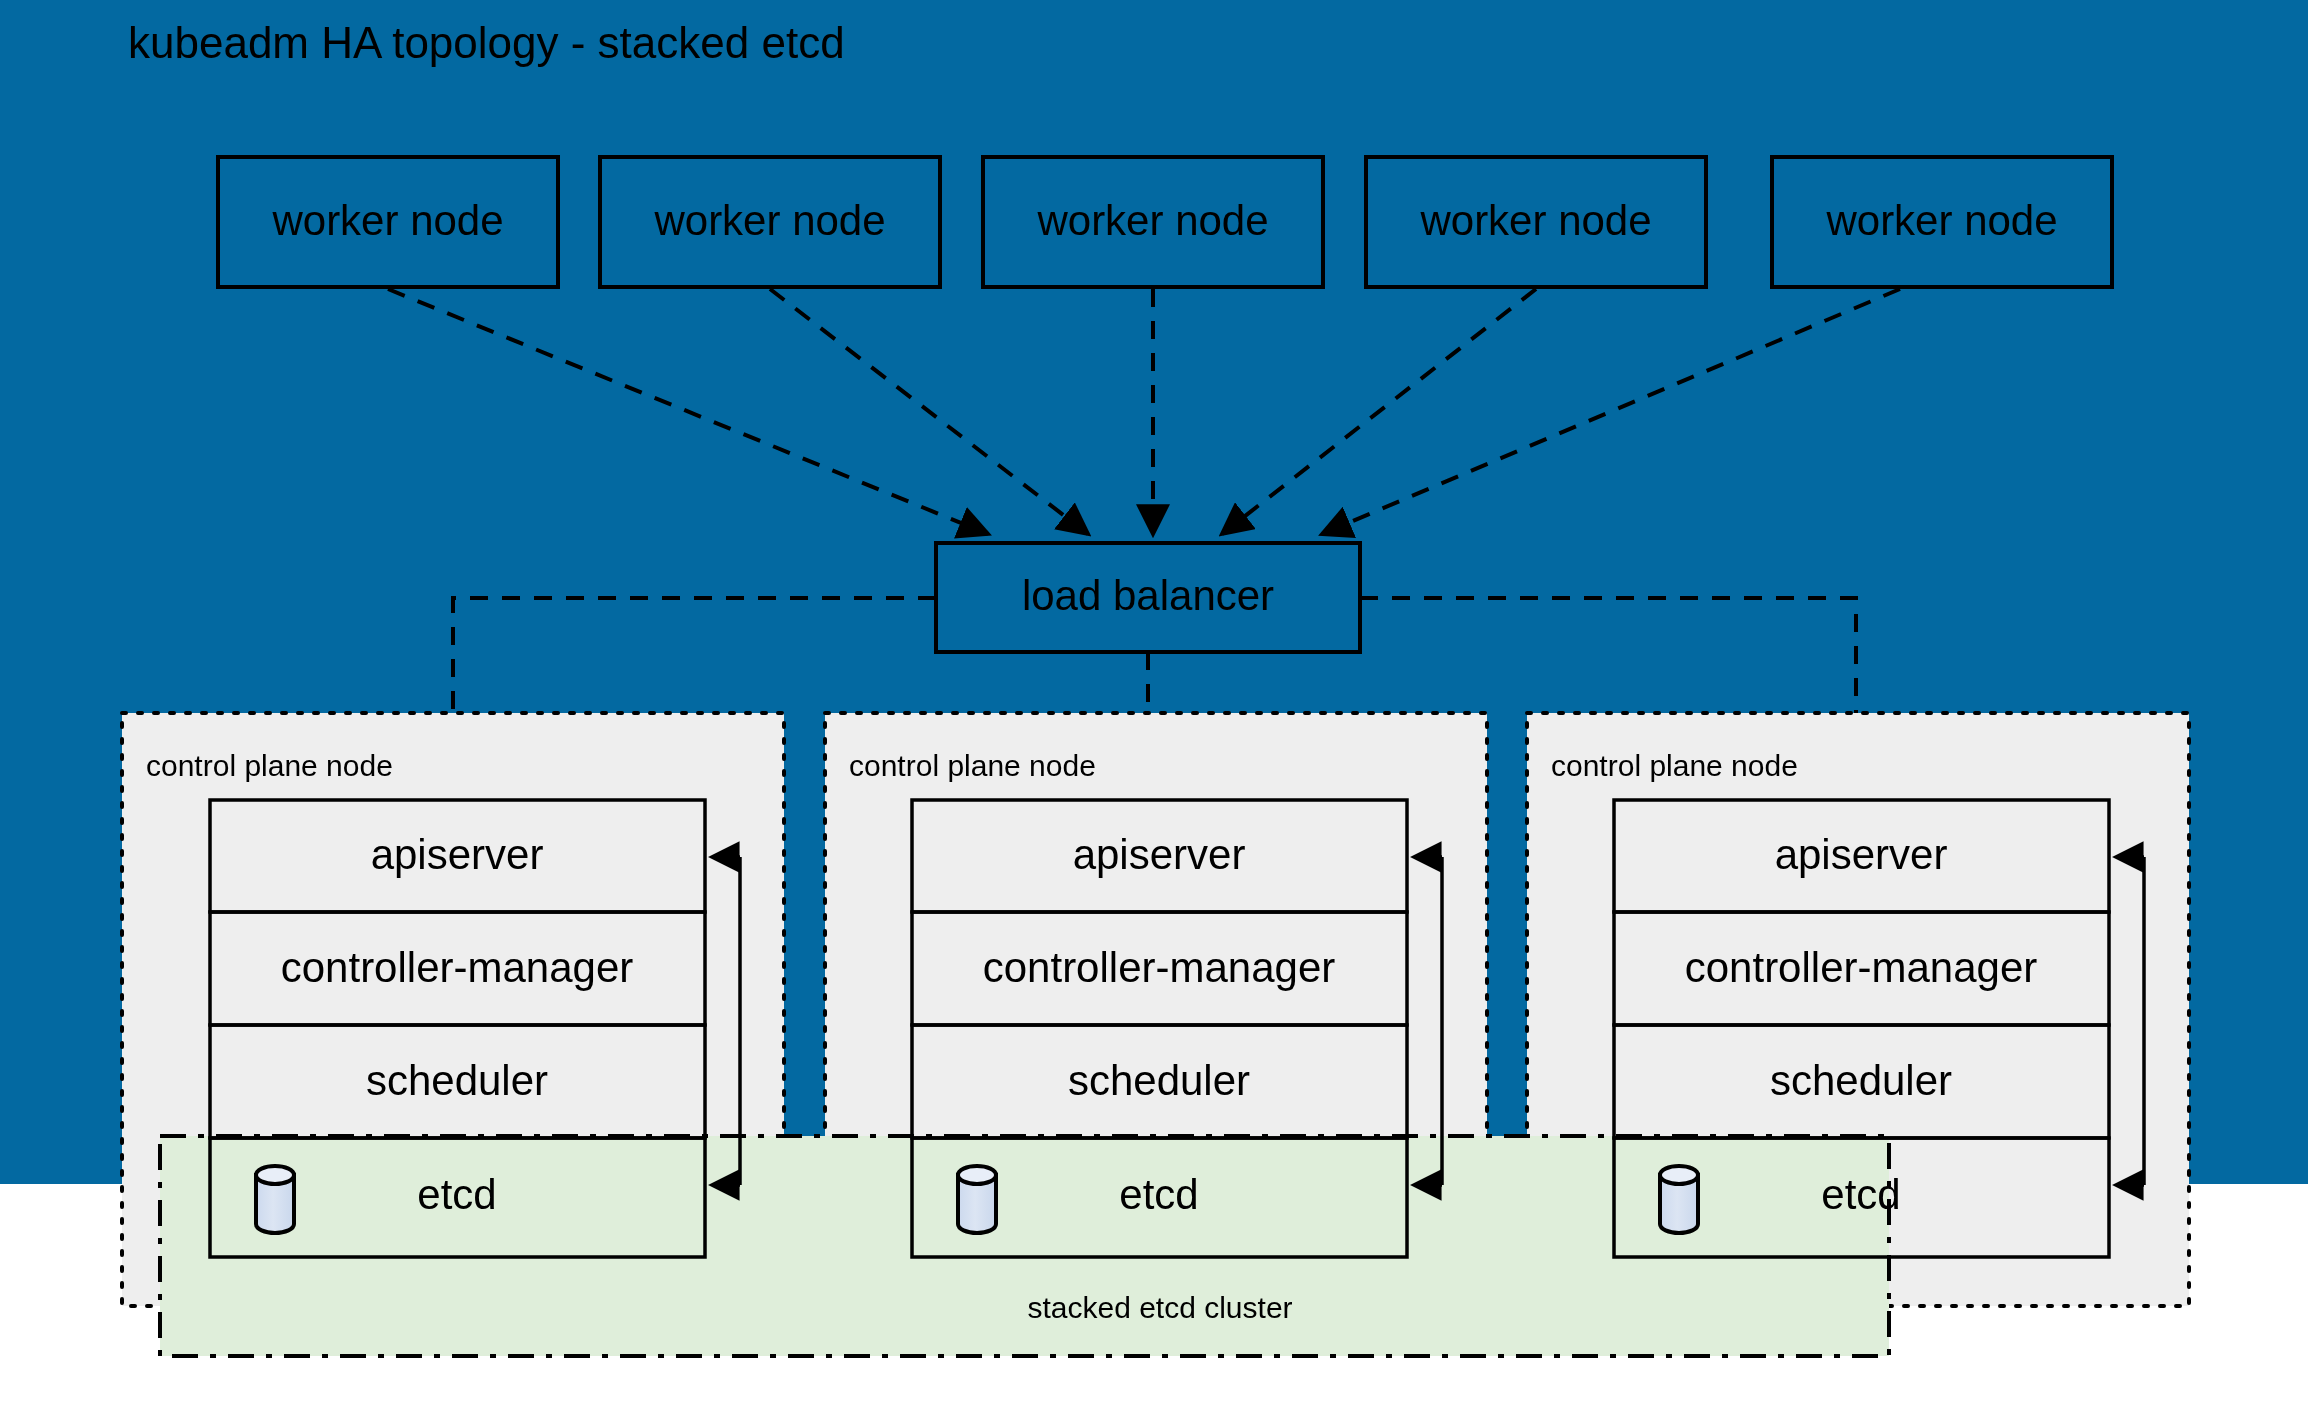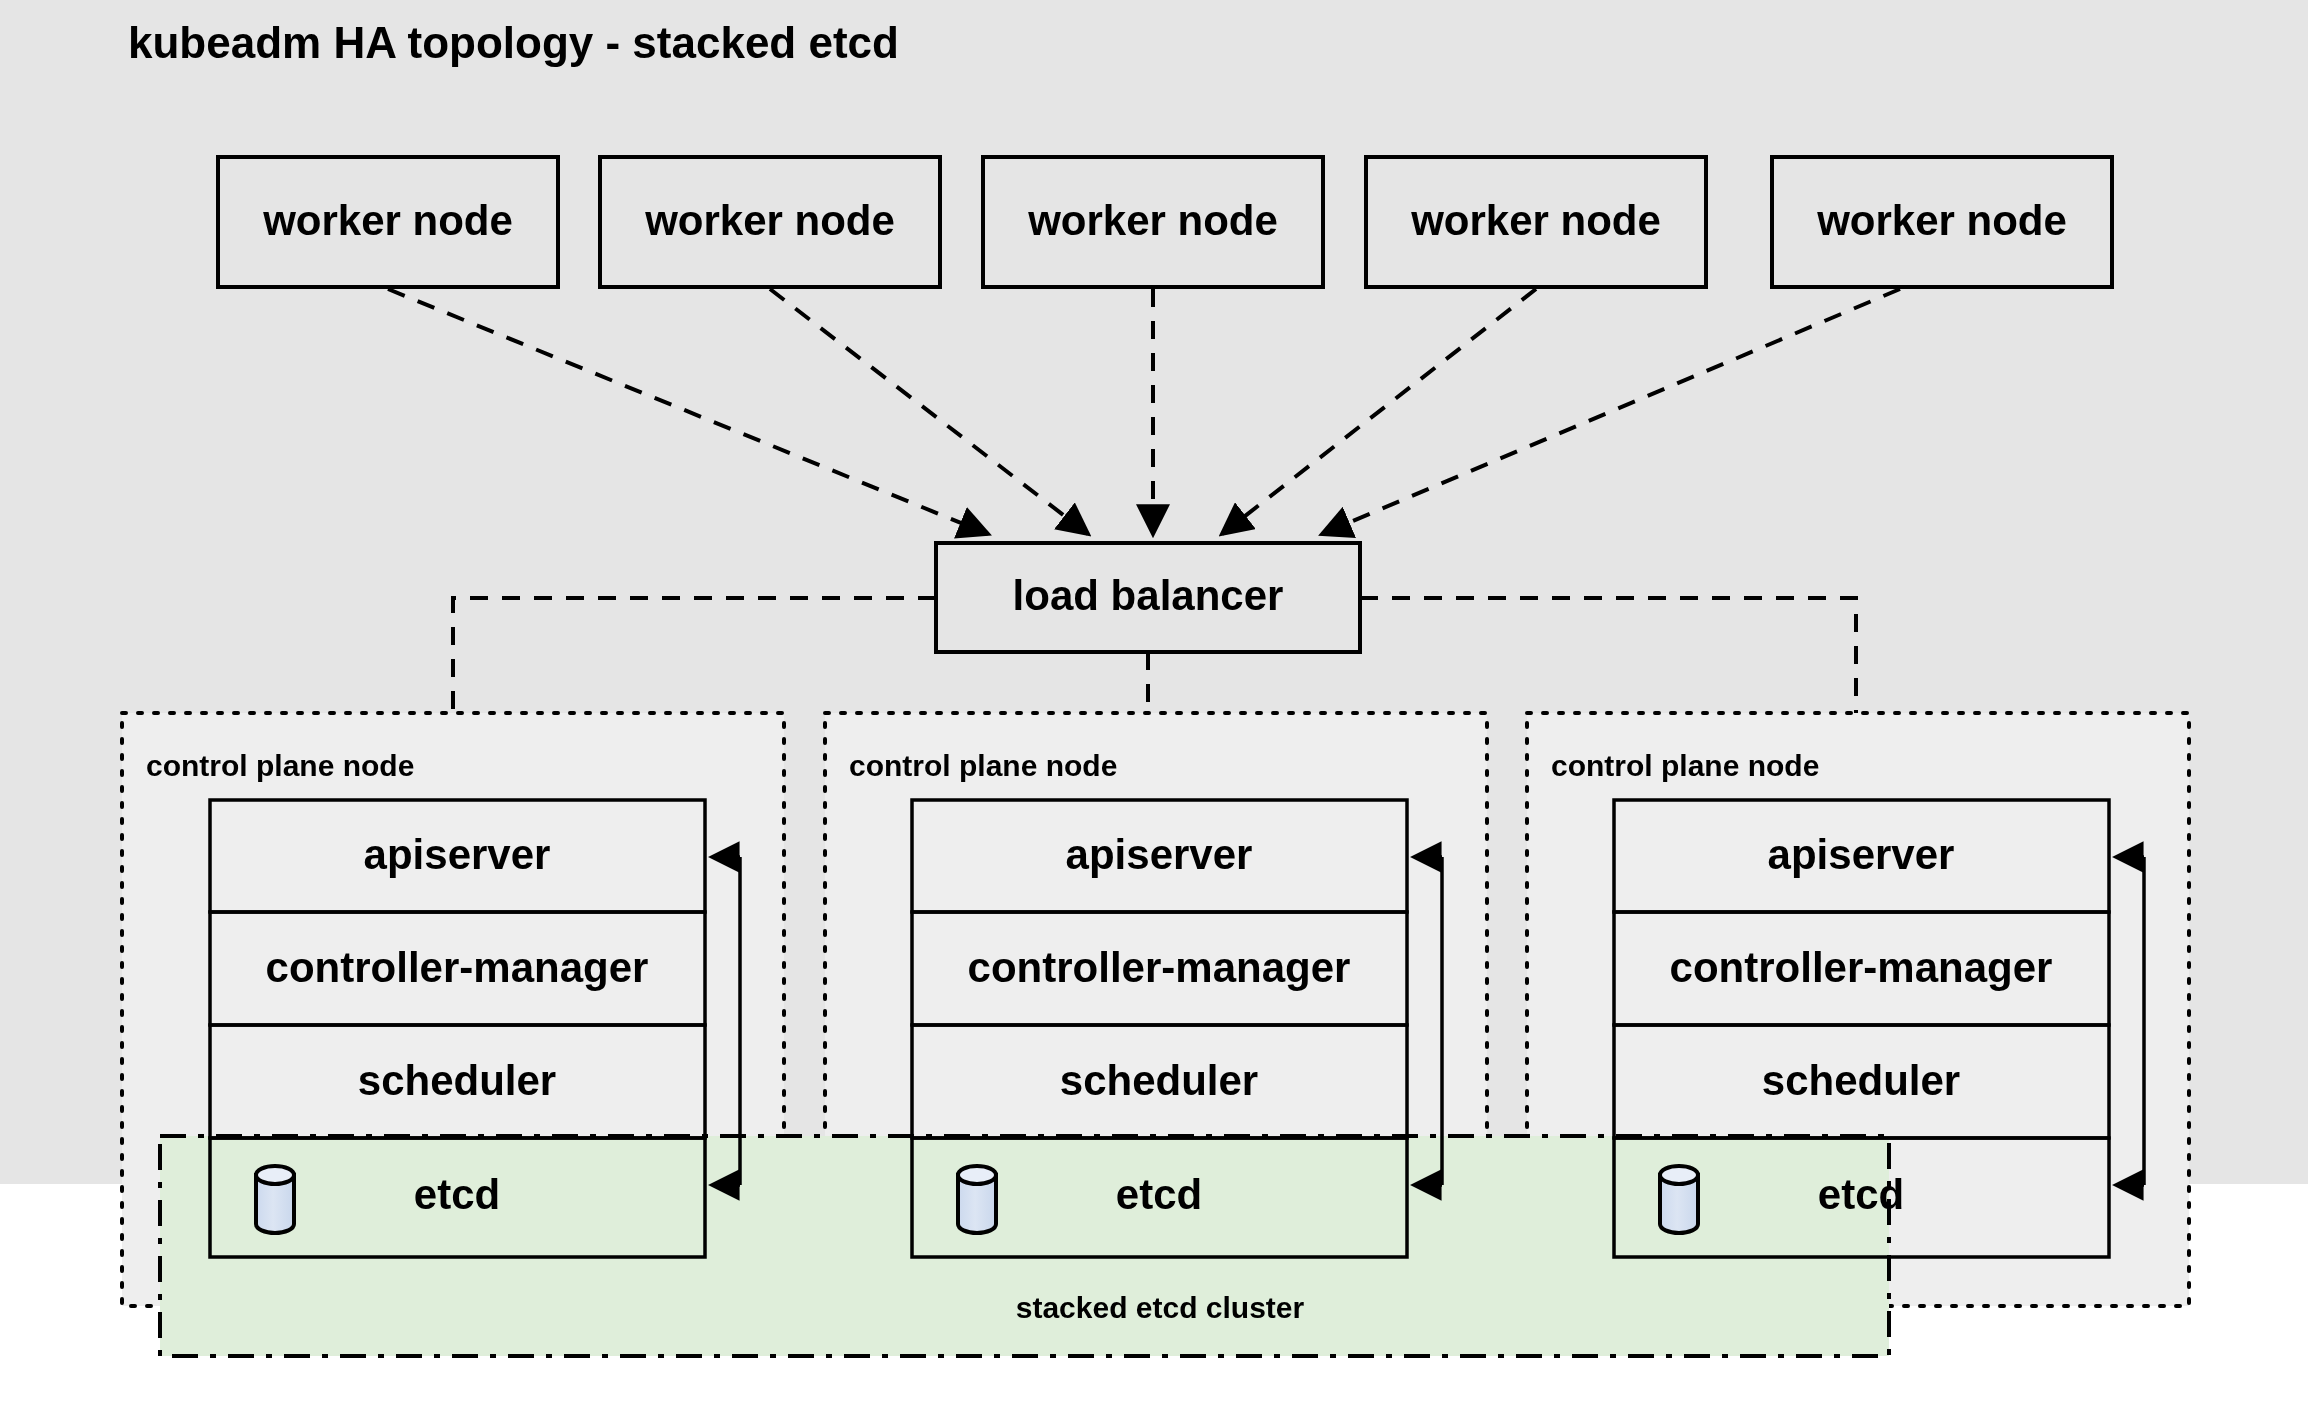--- a/index.html
+++ b/index.html
@@ -10,22 +10,21 @@
   body {
     width: 2308px;
     height: 1424px;
     font-family: "Liberation Sans", sans-serif;
     overflow: hidden;
   }
   #diagram-root {
     position: relative;
     width: 2308px;
     height: 1184px;
-    background: #e5e5e5;
-    font-weight: bold;
+    background: #0369a1;
   }
   svg#diagram-svg {
     display: block;
     width: 2308px;
     height: 1424px;
   }
   .box-label {
     font-family: "Liberation Sans", sans-serif;
     text-anchor: middle;
     dominant-baseline: middle;

